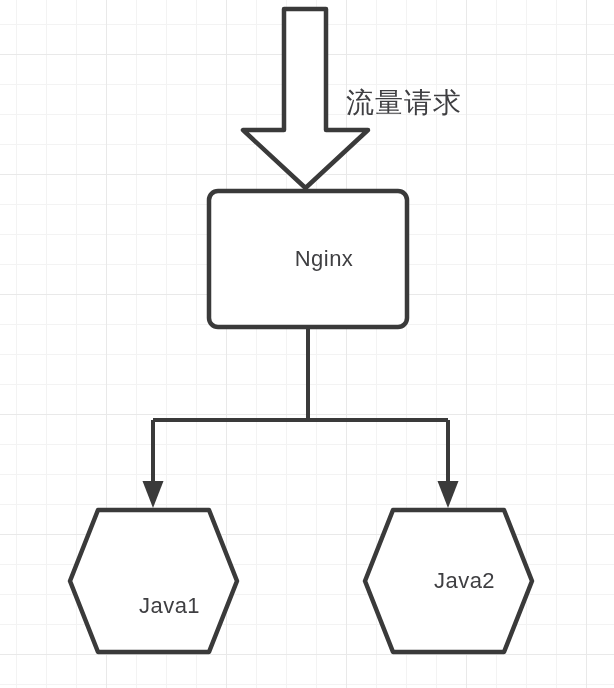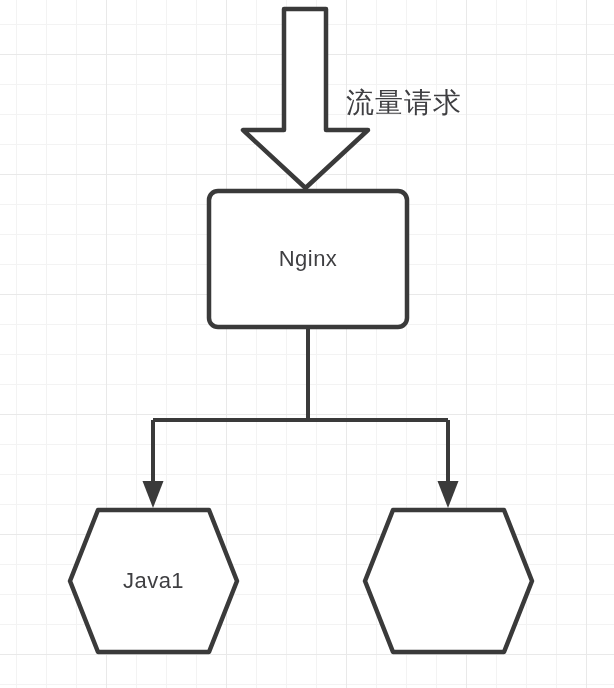--- a/index.html
+++ b/index.html
@@ -44,31 +44,32 @@
   .label {
     position: absolute;
     display: flex;
     align-items: center;
     justify-content: center;
     color: var(--text, #3f3f3f);
     font-size: 22px;
     letter-spacing: 0.5px;
     white-space: nowrap;
     user-select: none;
+    margin-left: 16px;
   }
   .edge-label {
     position: absolute;
     left: 346px; top: 84px;
     font-size: 28px;
     color: var(--text, #3f3f3f);
     letter-spacing: 1px;
     white-space: nowrap;
   }
   .nginx-label  { left: 208px; top: 190px; width: 200px; height: 138px; }
-  .java1-label  { left: 70px;  top: 510px; width: 167px; height: 142px; }
+  .java1-label  { left: 70px;  top: 535px; width: 167px; height: 142px; }
   .java2-label  { left: 365px; top: 510px; width: 167px; height: 142px; }
 </style>
 </head>
 <body>
 
 <div class="canvas">
 
   <svg class="diagram-layer" viewBox="0 0 614 688">
 
     <path class="shape" d="M 284 9 L 326 9 L 326 130 L 368 130 L 305.5 188 L 243 130 L 284 130 Z"></path>
@@ -83,14 +84,15 @@
 
     <polygon class="shape" points="365,581 393,510 504,510 532,581 504,652 393,652"></polygon>
   </svg>
 
   <div class="edge-label">流量请求</div>
 
   <div class="label nginx-label">Nginx</div>
 
   <div class="label java1-label">Java1</div>
 
+  <div class="label java2-label">Java2</div>
 
 </div>
 
 </body></html>

